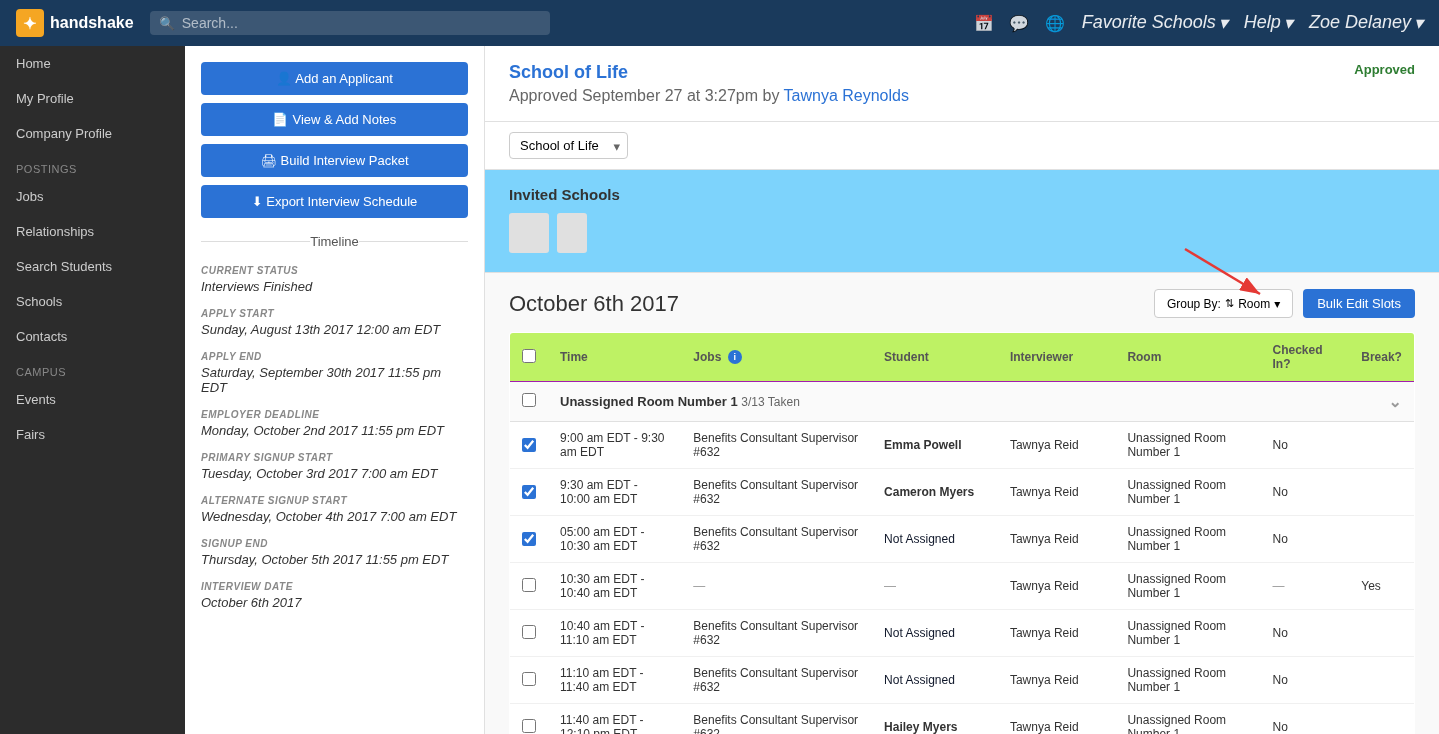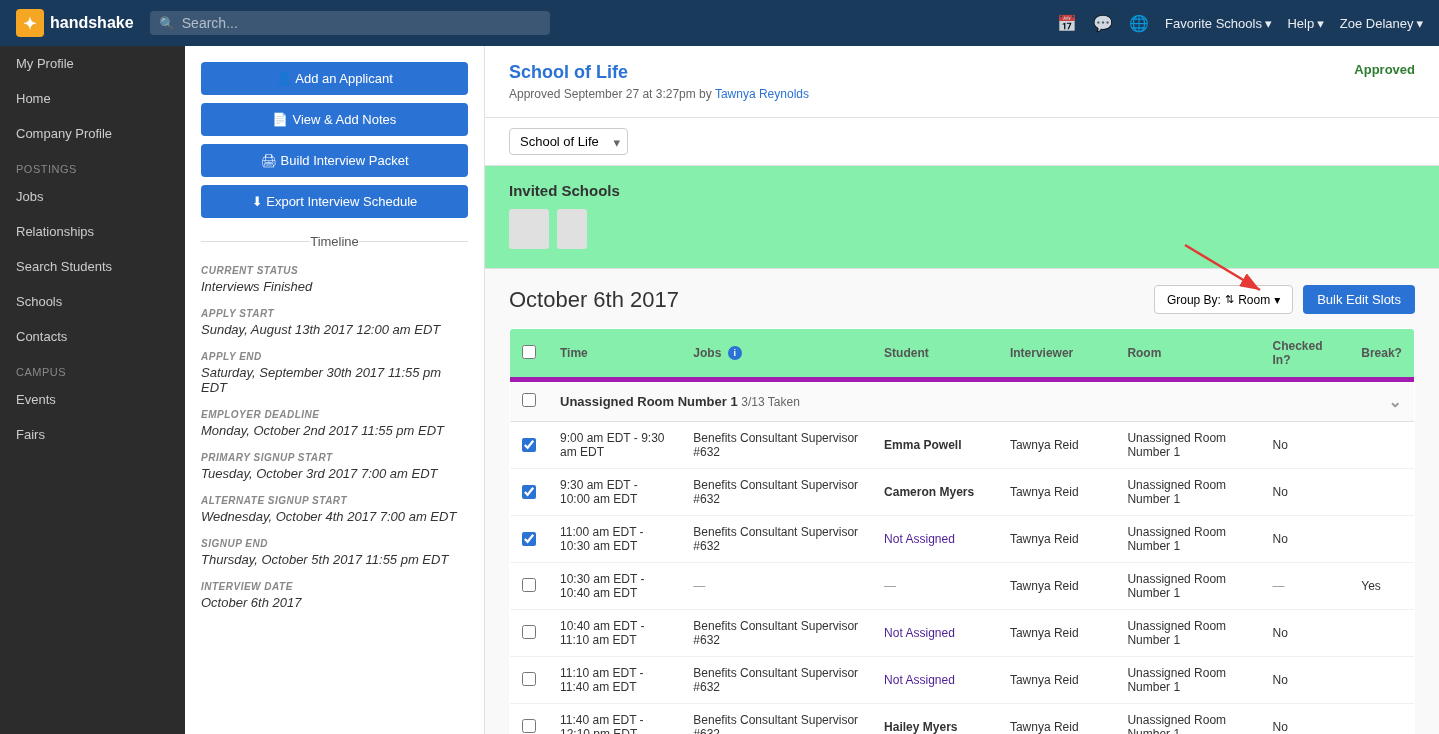--- a/index.html
+++ b/index.html
@@ -62,25 +62,26 @@
       gap: 16px;
       color: white;
     }
     .topnav-right .nav-icon {
       color: rgba(255,255,255,0.8);
       font-size: 16px;
       cursor: pointer;
     }
     .topnav-right .nav-link {
       color: rgba(255,255,255,0.9);
-      font-size: 13px;
+      font-size: 18px;
       cursor: pointer;
       display: flex;
-      align-items: flex-end;
+      align-items: flex-start;
       gap: 3px;
+      font-style: italic;
     }
 
     
     .sidebar {
       position: fixed;
       top: 46px;
       left: 0;
       bottom: 0;
       width: 185px;
       background: #2c2c2c;
@@ -175,21 +176,21 @@
       background: white;
       padding: 16px 24px;
       border-bottom: 1px solid #e0e0e0;
     }
     .school-name {
       color: #2b72d5;
       font-size: 18px;
       font-weight: 600;
       margin-bottom: 4px;
     }
-    .school-meta { font-size: 12px; color: #666; }
+    .school-meta { font-size: 16px; color: #666; }
     .school-meta a { color: #2b72d5; text-decoration: none; }
     .approved-badge { color: #2e7d32; font-weight: 600; font-size: 13px; }
 
     .dropdown-bar {
       background: white;
       padding: 10px 24px;
       border-bottom: 1px solid #e0e0e0;
     }
     .dropdown-select {
       border: 1px solid #ccc;
@@ -211,21 +212,21 @@
       position: absolute;
       right: 8px;
       top: 50%;
       transform: translateY(-50%);
       pointer-events: none;
       color: #666;
     }
 
     
     .invited-section {
-      background: #86efac;
+      background: #7dd3fc;
       padding: 16px 24px;
       border-bottom: 1px solid #e0e0e0;
     }
     .invited-title { font-size: 15px; font-weight: 600; margin-bottom: 10px; }
     .school-thumb {
       width: 40px;
       height: 40px;
       background: #e0e0e0;
       border-radius: 3px;
       display: inline-block;
@@ -269,45 +270,45 @@
     
     .schedule-table {
       width: 100%;
       border-collapse: collapse;
       background: white;
       border-radius: 4px;
       overflow: hidden;
       border: 1px solid #e0e0e0;
     }
     .schedule-table th {
-      background: #86efac;
+      background: #bef264;
       padding: 10px 12px;
       font-size: 12px;
       font-weight: 600;
       color: #555;
       text-align: left;
-      border-bottom: 5px solid #a21caf;
+      border-bottom: 1px solid #a21caf;
     }
     .schedule-table td {
       padding: 9px 12px;
       font-size: 12px;
       border-bottom: 1px solid #f0f0f0;
       vertical-align: middle;
     }
     .schedule-table tr:last-child td { border-bottom: none; }
 
     .room-header-row td {
       background: #fafafa;
       font-weight: 600;
       font-size: 13px;
       padding: 10px 12px;
       border-bottom: 1px solid #e0e0e0;
     }
     .room-taken { font-weight: normal; color: #666; font-size: 12px; }
-    .not-assigned { color: #4c1d95; }
+    .not-assigned { color: #0f172a; }
 
     .cb-check {
       width: 14px;
       height: 14px;
       accent-color: #2b72d5;
     }
 
     .info-icon {
       display: inline-flex;
       align-items: center;
@@ -360,24 +361,24 @@
     </span>
     <span class="nav-link">
       <span>Zoe Delaney</span>
       <span>▾</span>
     </span>
   </div>
 </nav>
 
 <aside class="sidebar">
   <a class="sidebar-item">
+    <span>Home</span>
+  </a>
+  <a class="sidebar-item">
     <span>My Profile</span>
-  </a>
-  <a class="sidebar-item">
-    <span>Home</span>
   </a>
   <a class="sidebar-item">
     <span>Company Profile</span>
   </a>
   <div class="sidebar-section-label">Postings</div>
   <a class="sidebar-item">
     <span>Jobs</span>
   </a>
   <a class="sidebar-item">
     <span>Relationships</span>
@@ -601,21 +602,21 @@
                     <defs>
                       <marker id="arr2" markerWidth="7" markerHeight="6" refX="7" refY="3" orient="auto">
                         <polygon points="0 0, 7 3, 0 6" fill="#e53935"></polygon>
                       </marker>
                     </defs>
                     <line x1="0" y1="10" x2="40" y2="10" stroke="#e53935" stroke-width="2.5" marker-end="url(#arr2)"></line>
                   </svg>
                   <input type="checkbox" class="cb-check" checked="" style="accent-color: rgb(43, 114, 213);">
                 </div>
               </td>
-              <td>11:00 am EDT - 10:30 am EDT</td>
+              <td>05:00 am EDT - 10:30 am EDT</td>
               <td>Benefits Consultant Supervisor #632</td>
               <td><span class="not-assigned">Not Assigned</span></td>
               <td>Tawnya Reid</td>
               <td>Unassigned Room Number 1</td>
               <td>No</td>
               <td></td>
             </tr>
             <tr>
               <td><input type="checkbox" class="cb-check" style=""></td>
               <td>10:30 am EDT - 10:40 am EDT</td>

